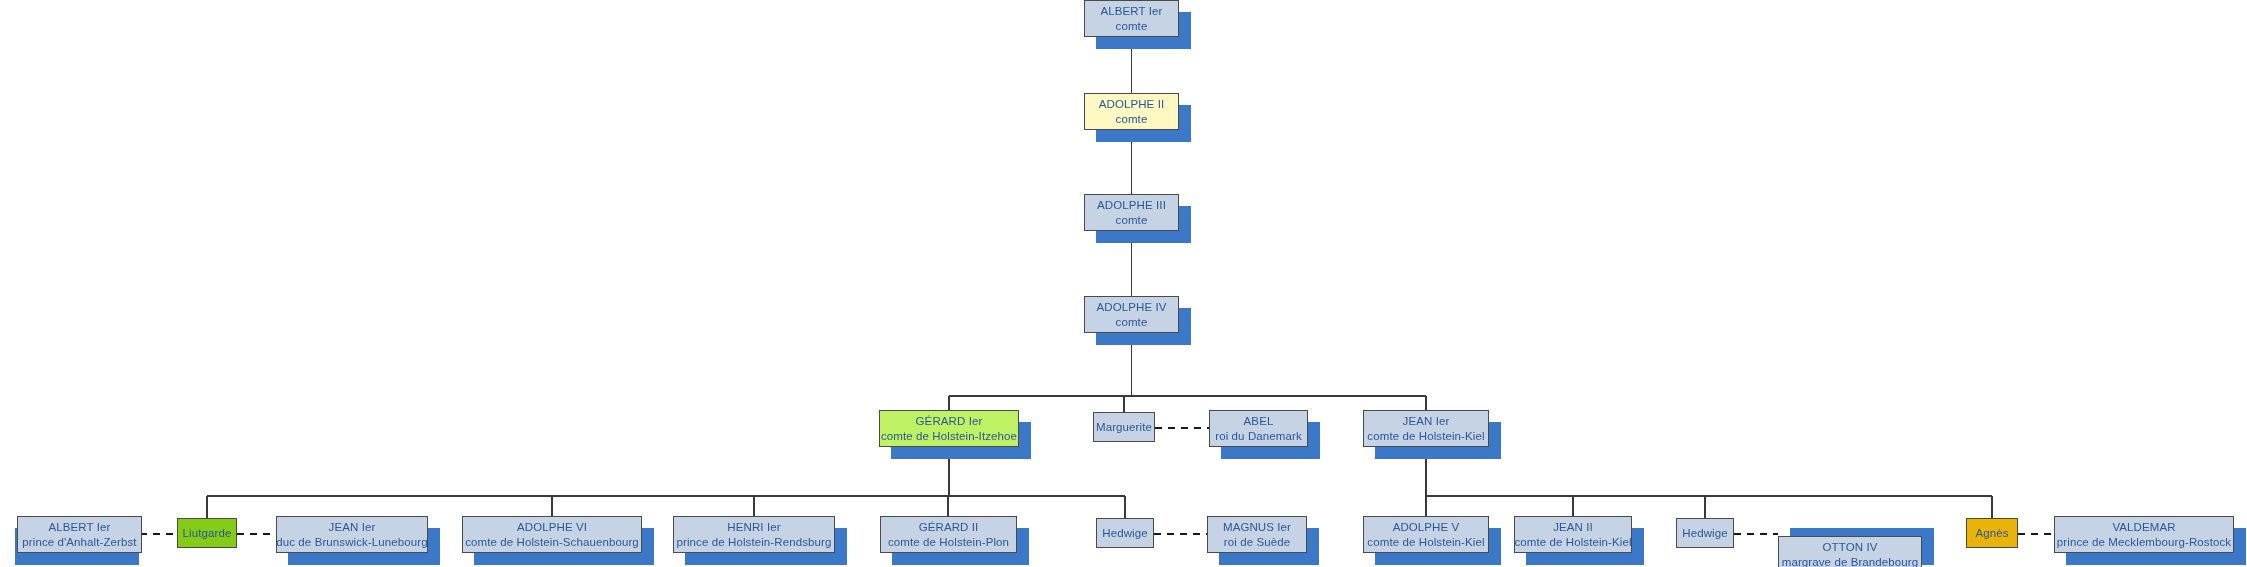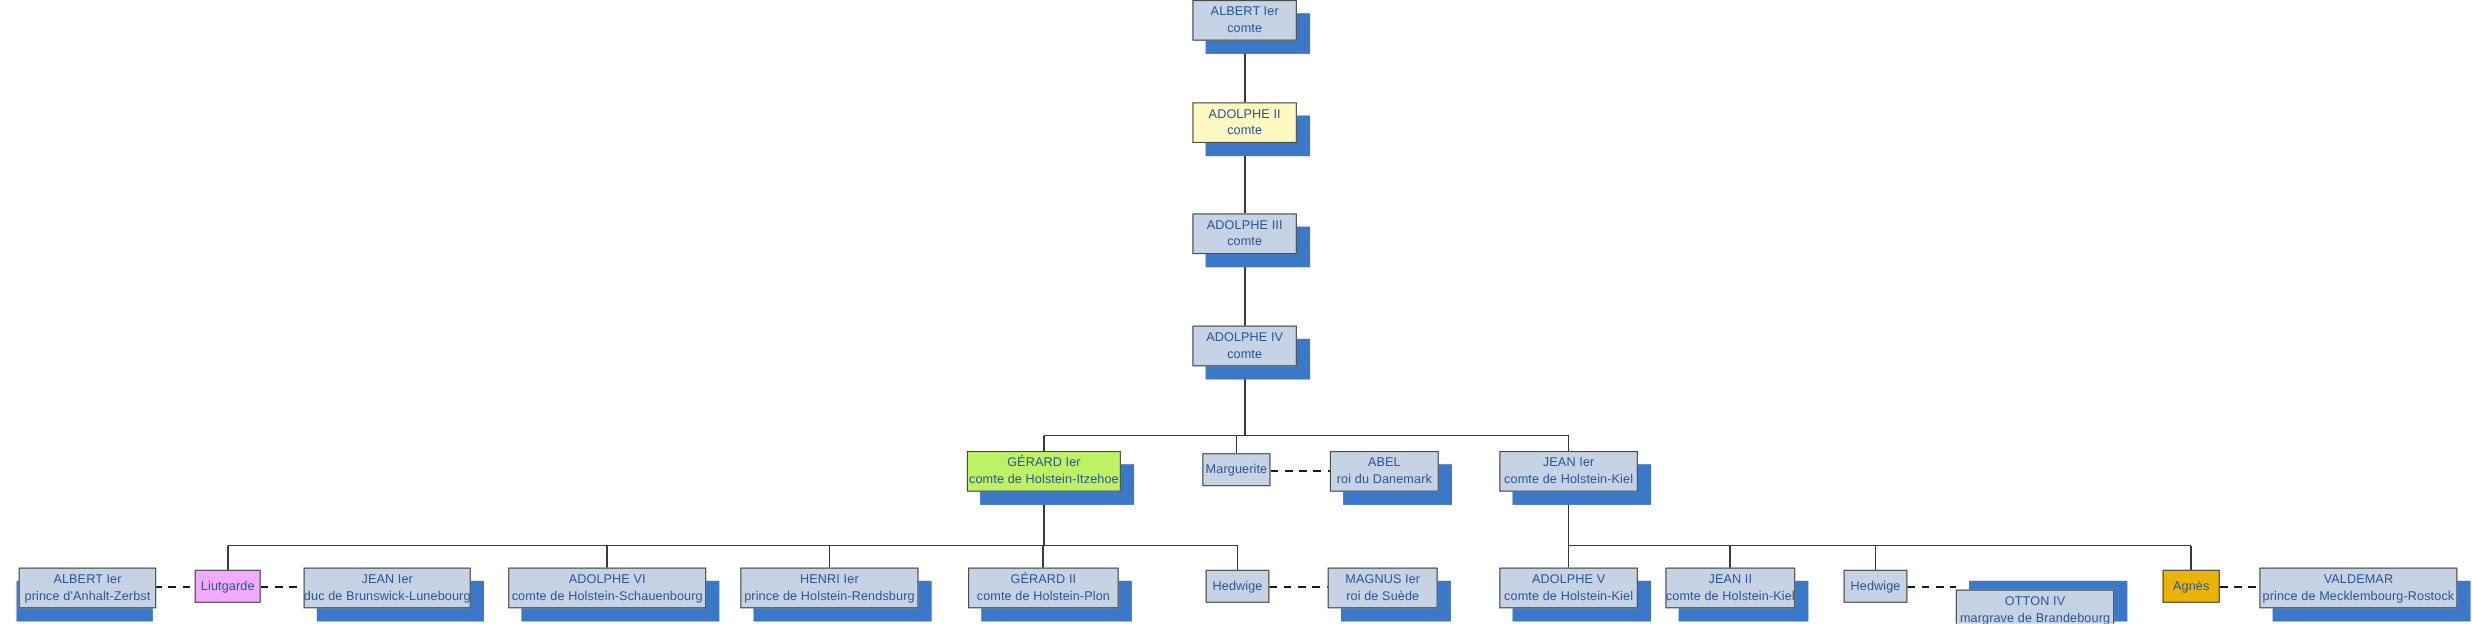--- a/index.html
+++ b/index.html
@@ -143,21 +143,21 @@
       <div class="shadow" style="left: 1375px; top: 422px; width: 126px; height: 37px; background: rgb(59, 120, 200);"></div>
       <div class="node" style="left: 1363px; top: 410px; width: 126px; height: 37px; background: rgb(198, 211, 228); border-color: rgb(74, 74, 74); color: rgb(43, 87, 151);">
         <span class="nm">JEAN Ier</span>
         <span class="ttl">comte de Holstein-Kiel</span>
       </div>
       <div class="shadow" style="left: 15px; top: 528px; width: 124px; height: 37px; background: rgb(59, 120, 200);"></div>
       <div class="node" style="left: 17px; top: 516px; width: 125px; height: 37px; background: rgb(198, 211, 228); border-color: rgb(74, 74, 74); color: rgb(43, 87, 151);">
         <span class="nm">ALBERT Ier</span>
         <span class="ttl">prince d'Anhalt-Zerbst</span>
       </div>
-      <div class="node spouse-plain" style="left: 177px; top: 518px; width: 60px; height: 30px; background: #f0abfc; border-color: rgb(74, 74, 74); color: rgb(43, 87, 151);">
+      <div class="node spouse-plain" style="left: 177px; top: 518px; width: 60px; height: 30px; background: #84cc16; border-color: rgb(74, 74, 74); color: rgb(43, 87, 151);">
         <span class="nm">Liutgarde</span>
       </div>
       <div class="shadow" style="left: 288px; top: 528px; width: 152px; height: 37px; background: rgb(59, 120, 200);"></div>
       <div class="node" style="left: 276px; top: 516px; width: 152px; height: 37px; background: rgb(198, 211, 228); border-color: rgb(74, 74, 74); color: rgb(43, 87, 151);">
         <span class="nm">JEAN Ier</span>
         <span class="ttl">duc de Brunswick-Lunebourg</span>
       </div>
       <div class="shadow" style="left: 474px; top: 528px; width: 180px; height: 37px; background: rgb(59, 120, 200);"></div>
       <div class="node" style="left: 462px; top: 516px; width: 180px; height: 37px; background: rgb(198, 211, 228); border-color: rgb(74, 74, 74); color: rgb(43, 87, 151);">
         <span class="nm">ADOLPHE VI</span>

